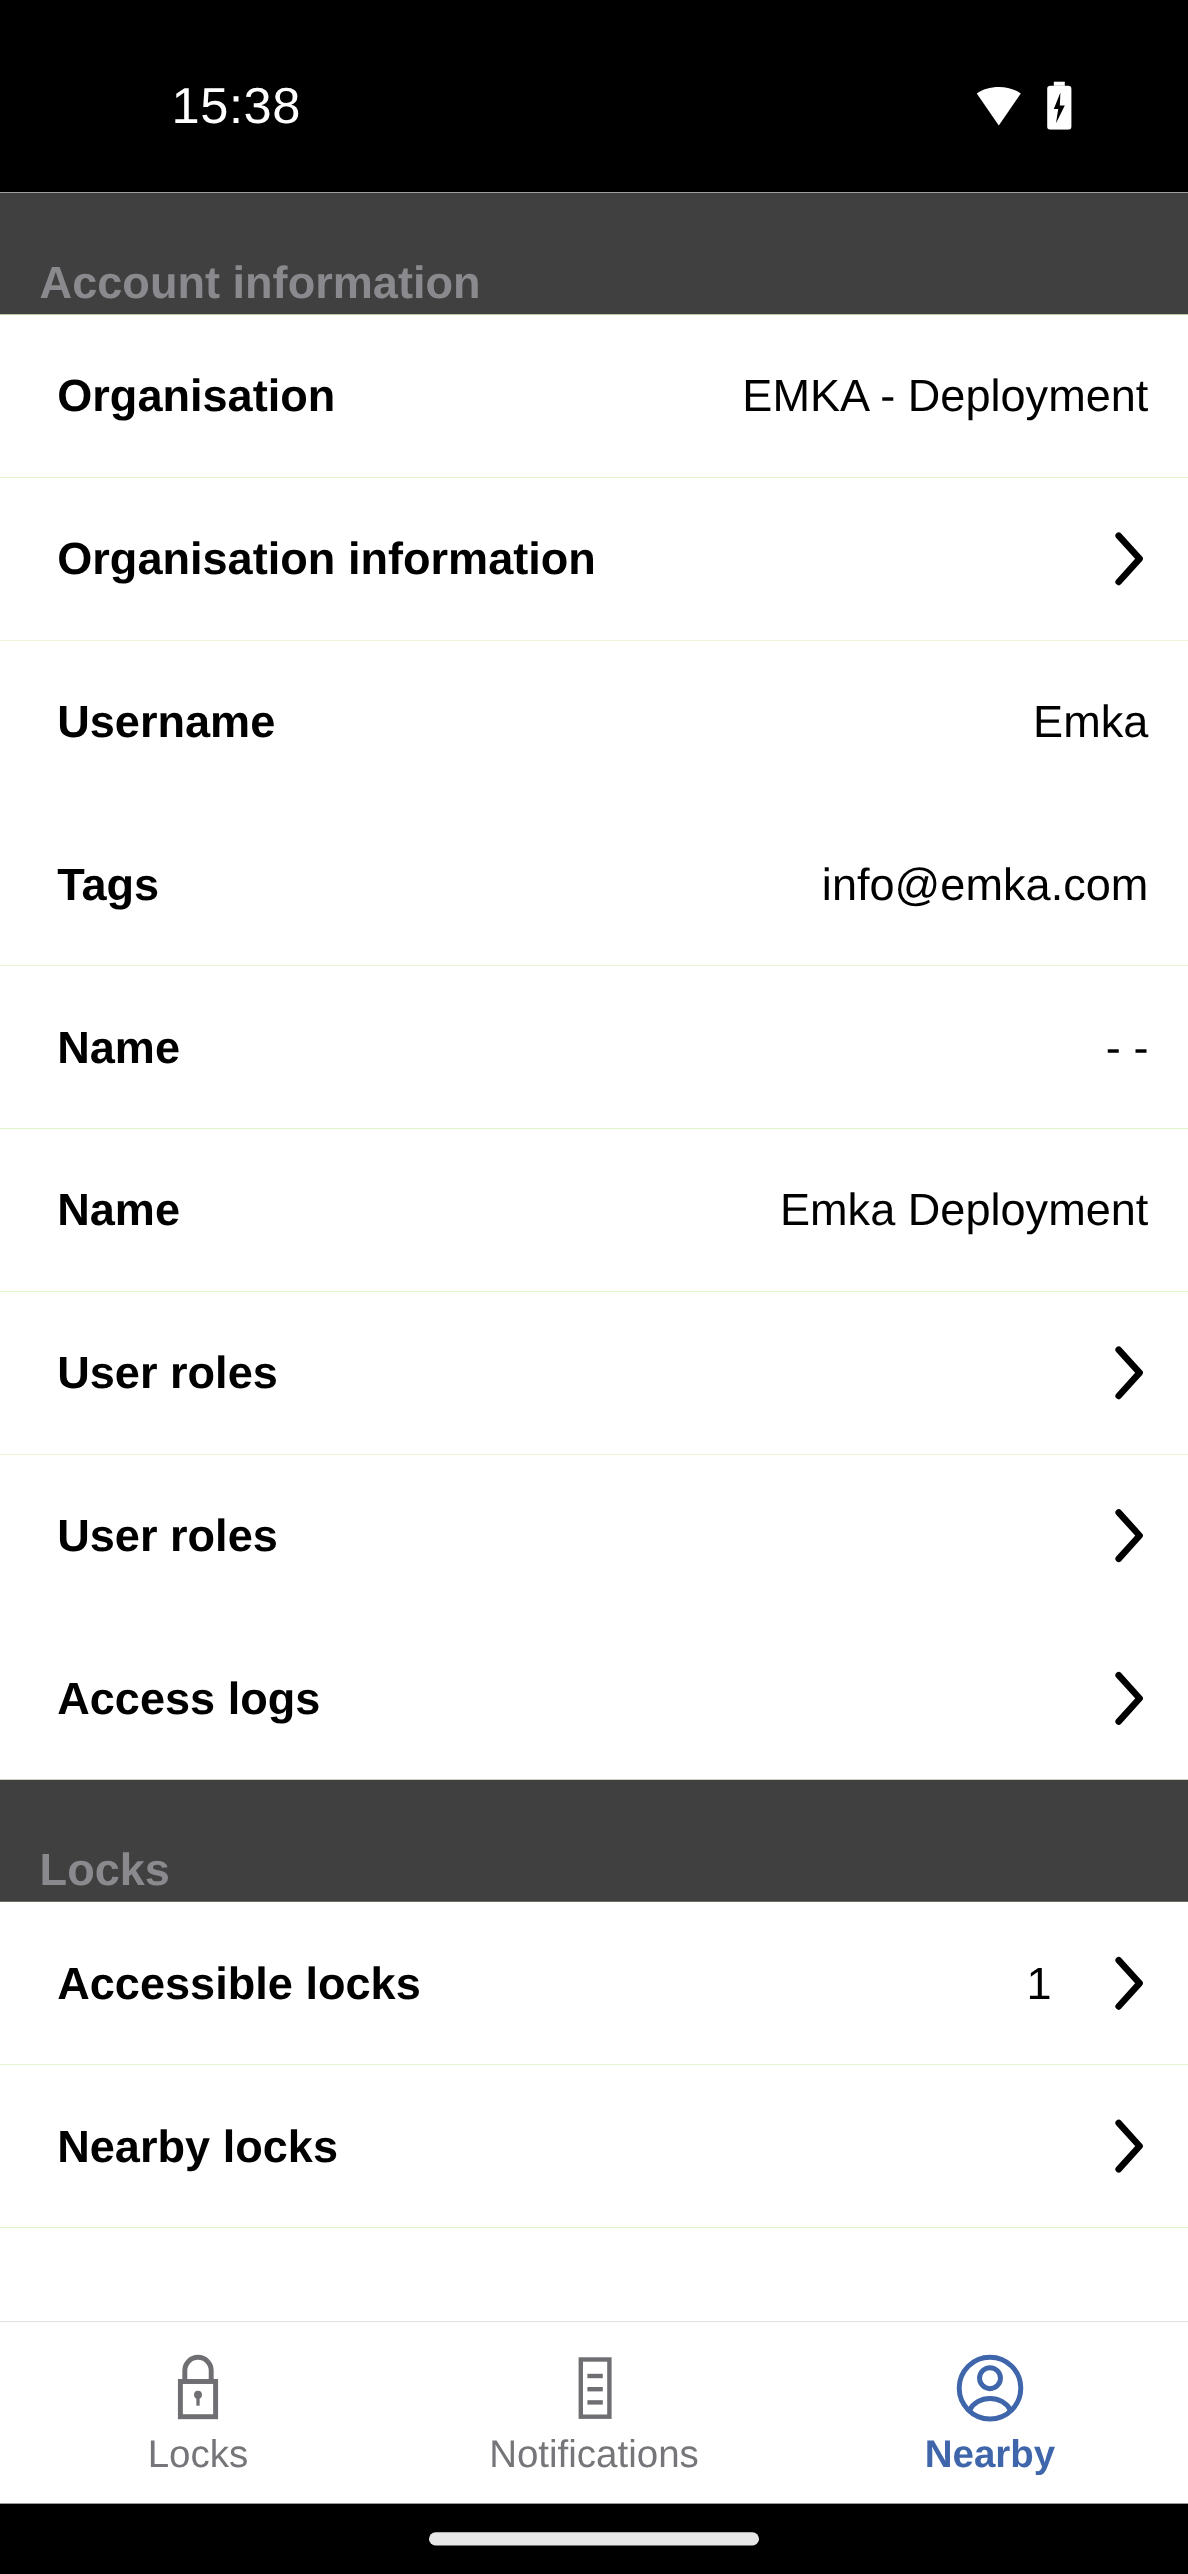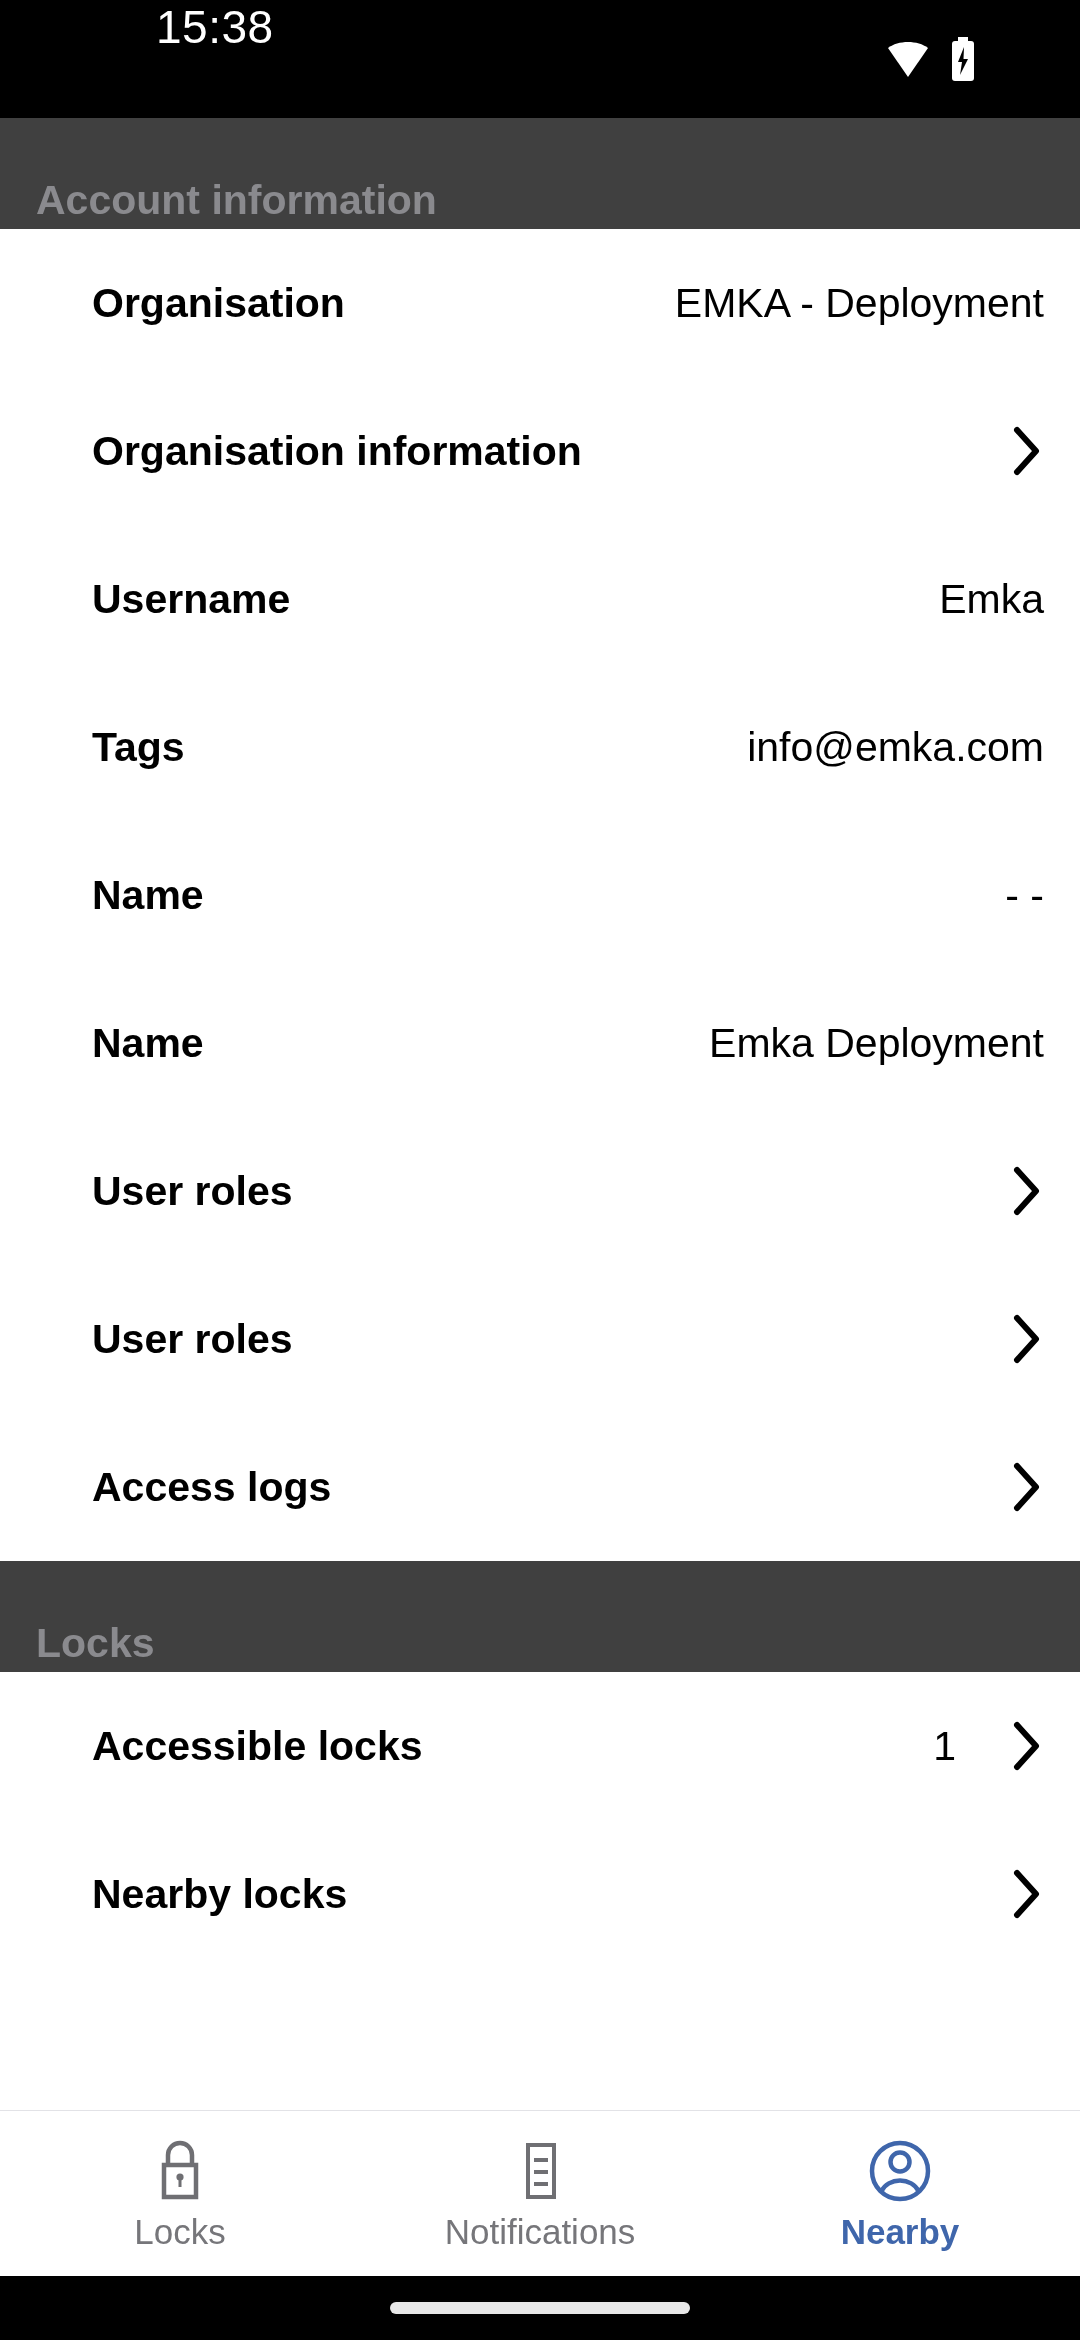--- a/index.html
+++ b/index.html
@@ -13,25 +13,26 @@
   .phone {
     width: 1080px;
     height: 2340px;
     display: flex;
     flex-direction: column;
     background: #ffffff;
   }
 
   
   .status-bar {
-    height: 118px;
+    height: 175px;
     background: #000000;
     display: flex;
+    align-items: center;
     justify-content: space-between;
-    padding: 0 52px 0 0;
+    padding: 16px 52px 0 0;
     flex: none;
   }
   .status-time {
     color: #ffffff;
     font-size: 46px;
     font-weight: 400;
     letter-spacing: 0.5px;
     padding-left: 156px;
   }
   .status-icons {
@@ -52,21 +53,21 @@
 
   .section-header {
     background: #404040;
     color: #8a8a8e;
     font-size: 41px;
     font-weight: 700;
     padding: 62px 36px 8px 36px;
     line-height: 1.0;
   }
 
-  .rows { background: #84cc16; margin-left: 40px; }
+  .rows { background: #84cc16; }
 
   .row {
     height: 148px;
     display: flex;
     align-items: center;
     padding: 0 36px 0 52px;
     background: #ffffff;
   }
   .row-label {
     font-size: 41px;

